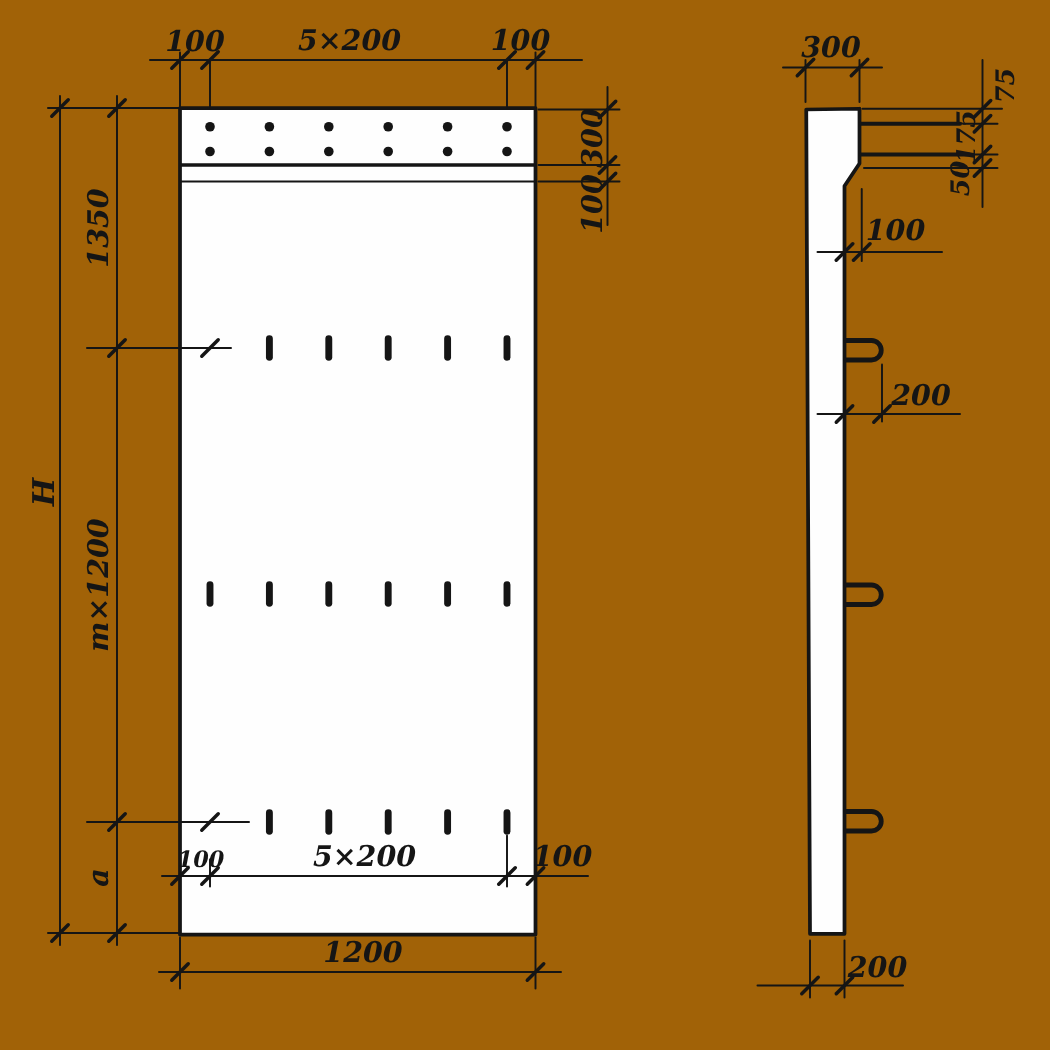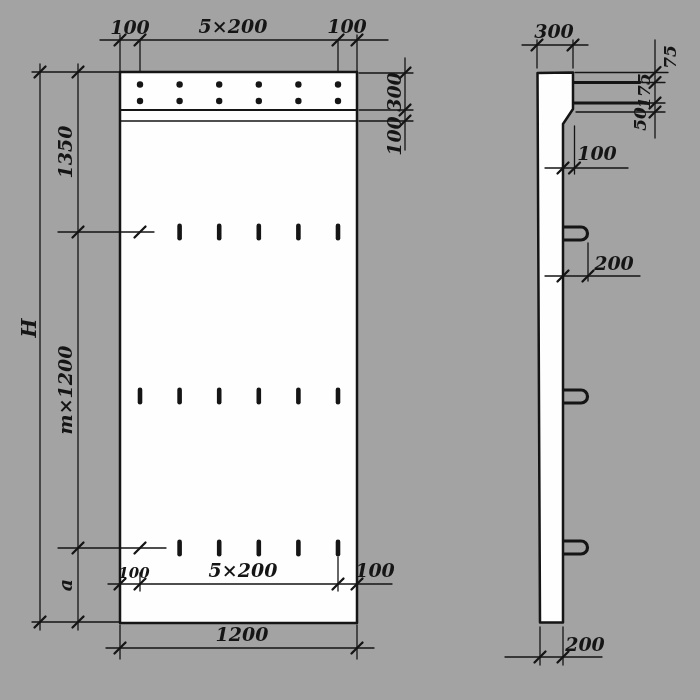--- a/index.html
+++ b/index.html
@@ -1,16 +1,16 @@
 <!DOCTYPE html>
 <html><head>
 <meta charset="utf-8">
 <style>
   html,body{margin:0;padding:0;background:#ffffff;}
-  .stage{width:700px;height:700px;position:relative;background:#a3a3a3;overflow:hidden;}
+  .stage{width:700px;height:700px;position:relative;background:#a16207;overflow:hidden;}
   svg{position:absolute;left:0;top:0;}
   text{
     font-family:"DejaVu Serif", serif;
     font-style:italic;
     font-weight:bold;
     fill:#151515;
     text-anchor:middle;
   }
   .ln{stroke:#151515;stroke-width:1.3;fill:none;stroke-linecap:round;}
   .outline{stroke:#151515;stroke-width:2.5;fill:#fefefe;stroke-linejoin:round;}

